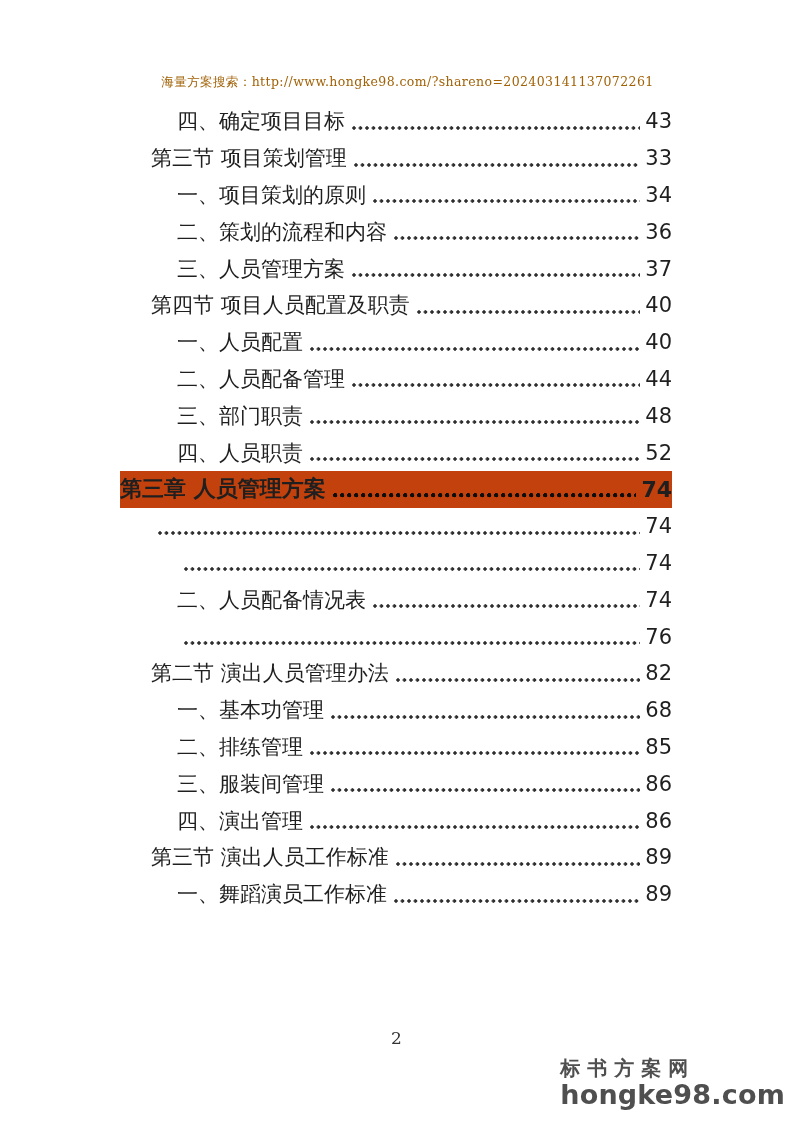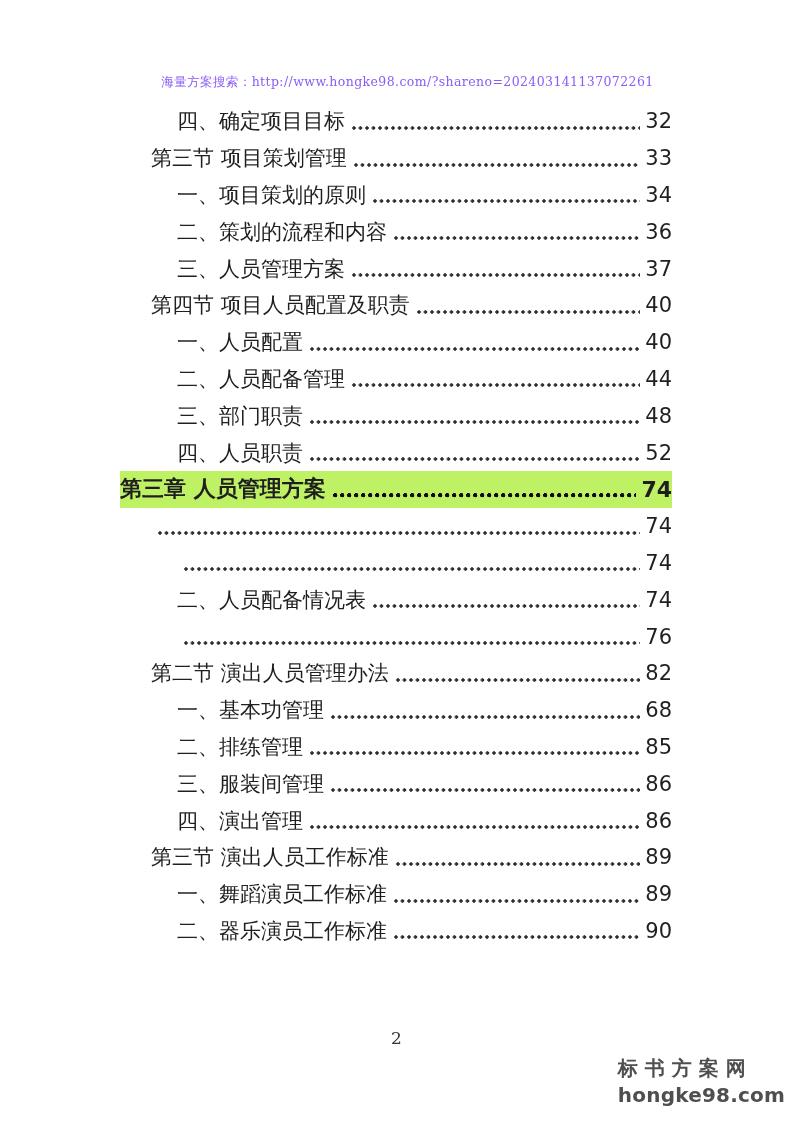--- a/index.html
+++ b/index.html
@@ -12,40 +12,40 @@
   }
   .watermark-header {
     position: absolute;
     top: 74px; left: 0; width: 100%;
     text-align: center;
     padding-left: 22px;
     box-sizing: border-box;
     font-family: "DejaVu Serif", "Liberation Serif", serif;
     font-size: 12.5px;
     letter-spacing: 0.4px;
-    color: #8b5cf6;
+    color: #a16207;
   }
   .toc {
     position: absolute;
     top: 103px; left: 120px; width: 552px;
   }
   .toc-row {
     height: 36.8px;
     display: flex;
     align-items: center;
     font-size: 21px;
     color: #1f1f1f;
     white-space: nowrap;
   }
   .toc-row.level-1 { padding-left: 31px; }
   .toc-row.level-2 { padding-left: 57px; }
   .toc-row.highlight {
     font-weight: bold;
     font-size: 22px;
-    background: #bef264;
+    background: #c2410c;
   }
   .toc-label { flex: 0 0 auto; }
   .toc-leader {
     flex: 1 1 auto;
     align-self: stretch;
     margin: 0 5px 0 7px;
     background-image: radial-gradient(circle at 2px 2px, #2e2e2e 1.5px, rgba(0,0,0,0) 1.9px);
     background-size: 6.5px 4px;
     background-repeat: repeat-x;
     background-position: 0 calc(100% - 10px);
@@ -73,36 +73,36 @@
     color: #4f4f4f;
   }
   .site-logo .cn {
     font-size: 20px;
     font-weight: bold;
     letter-spacing: 7px;
     margin-right: -7px;
     line-height: 26px;
   }
   .site-logo .url {
-    font-size: 20px;
+    font-size: 27px;
     font-weight: bold;
     letter-spacing: 0.2px;
     line-height: 28px;
   }
 </style>
 </head>
 <body>
 
 <div class="watermark-header">海量方案搜索：http://www.hongke98.com/?shareno=202403141137072261</div>
 
 <div class="toc">
     <div class="toc-row level-2">
       <span class="toc-label">四、确定项目目标</span>
       <span class="toc-leader"></span>
-      <span class="toc-page">32</span>
+      <span class="toc-page">43</span>
     </div>
     <div class="toc-row level-1">
       <span class="toc-label">第三节 项目策划管理</span>
       <span class="toc-leader"></span>
       <span class="toc-page">33</span>
     </div>
     <div class="toc-row level-2">
       <span class="toc-label">一、项目策划的原则</span>
       <span class="toc-leader"></span>
       <span class="toc-page">34</span>
@@ -191,25 +191,20 @@
     </div>
     <div class="toc-row level-1">
       <span class="toc-label">第三节 演出人员工作标准</span>
       <span class="toc-leader"></span>
       <span class="toc-page">89</span>
     </div>
     <div class="toc-row level-2">
       <span class="toc-label">一、舞蹈演员工作标准</span>
       <span class="toc-leader"></span>
       <span class="toc-page">89</span>
-    </div>
-    <div class="toc-row level-2">
-      <span class="toc-label">二、器乐演员工作标准</span>
-      <span class="toc-leader"></span>
-      <span class="toc-page">90</span>
     </div>
   </div>
 
 <div class="footer-pagenum">2</div>
 
 <div class="site-logo">
   <div class="cn">标书方案网</div>
   <div class="url">hongke98.com</div>
 </div>
 

